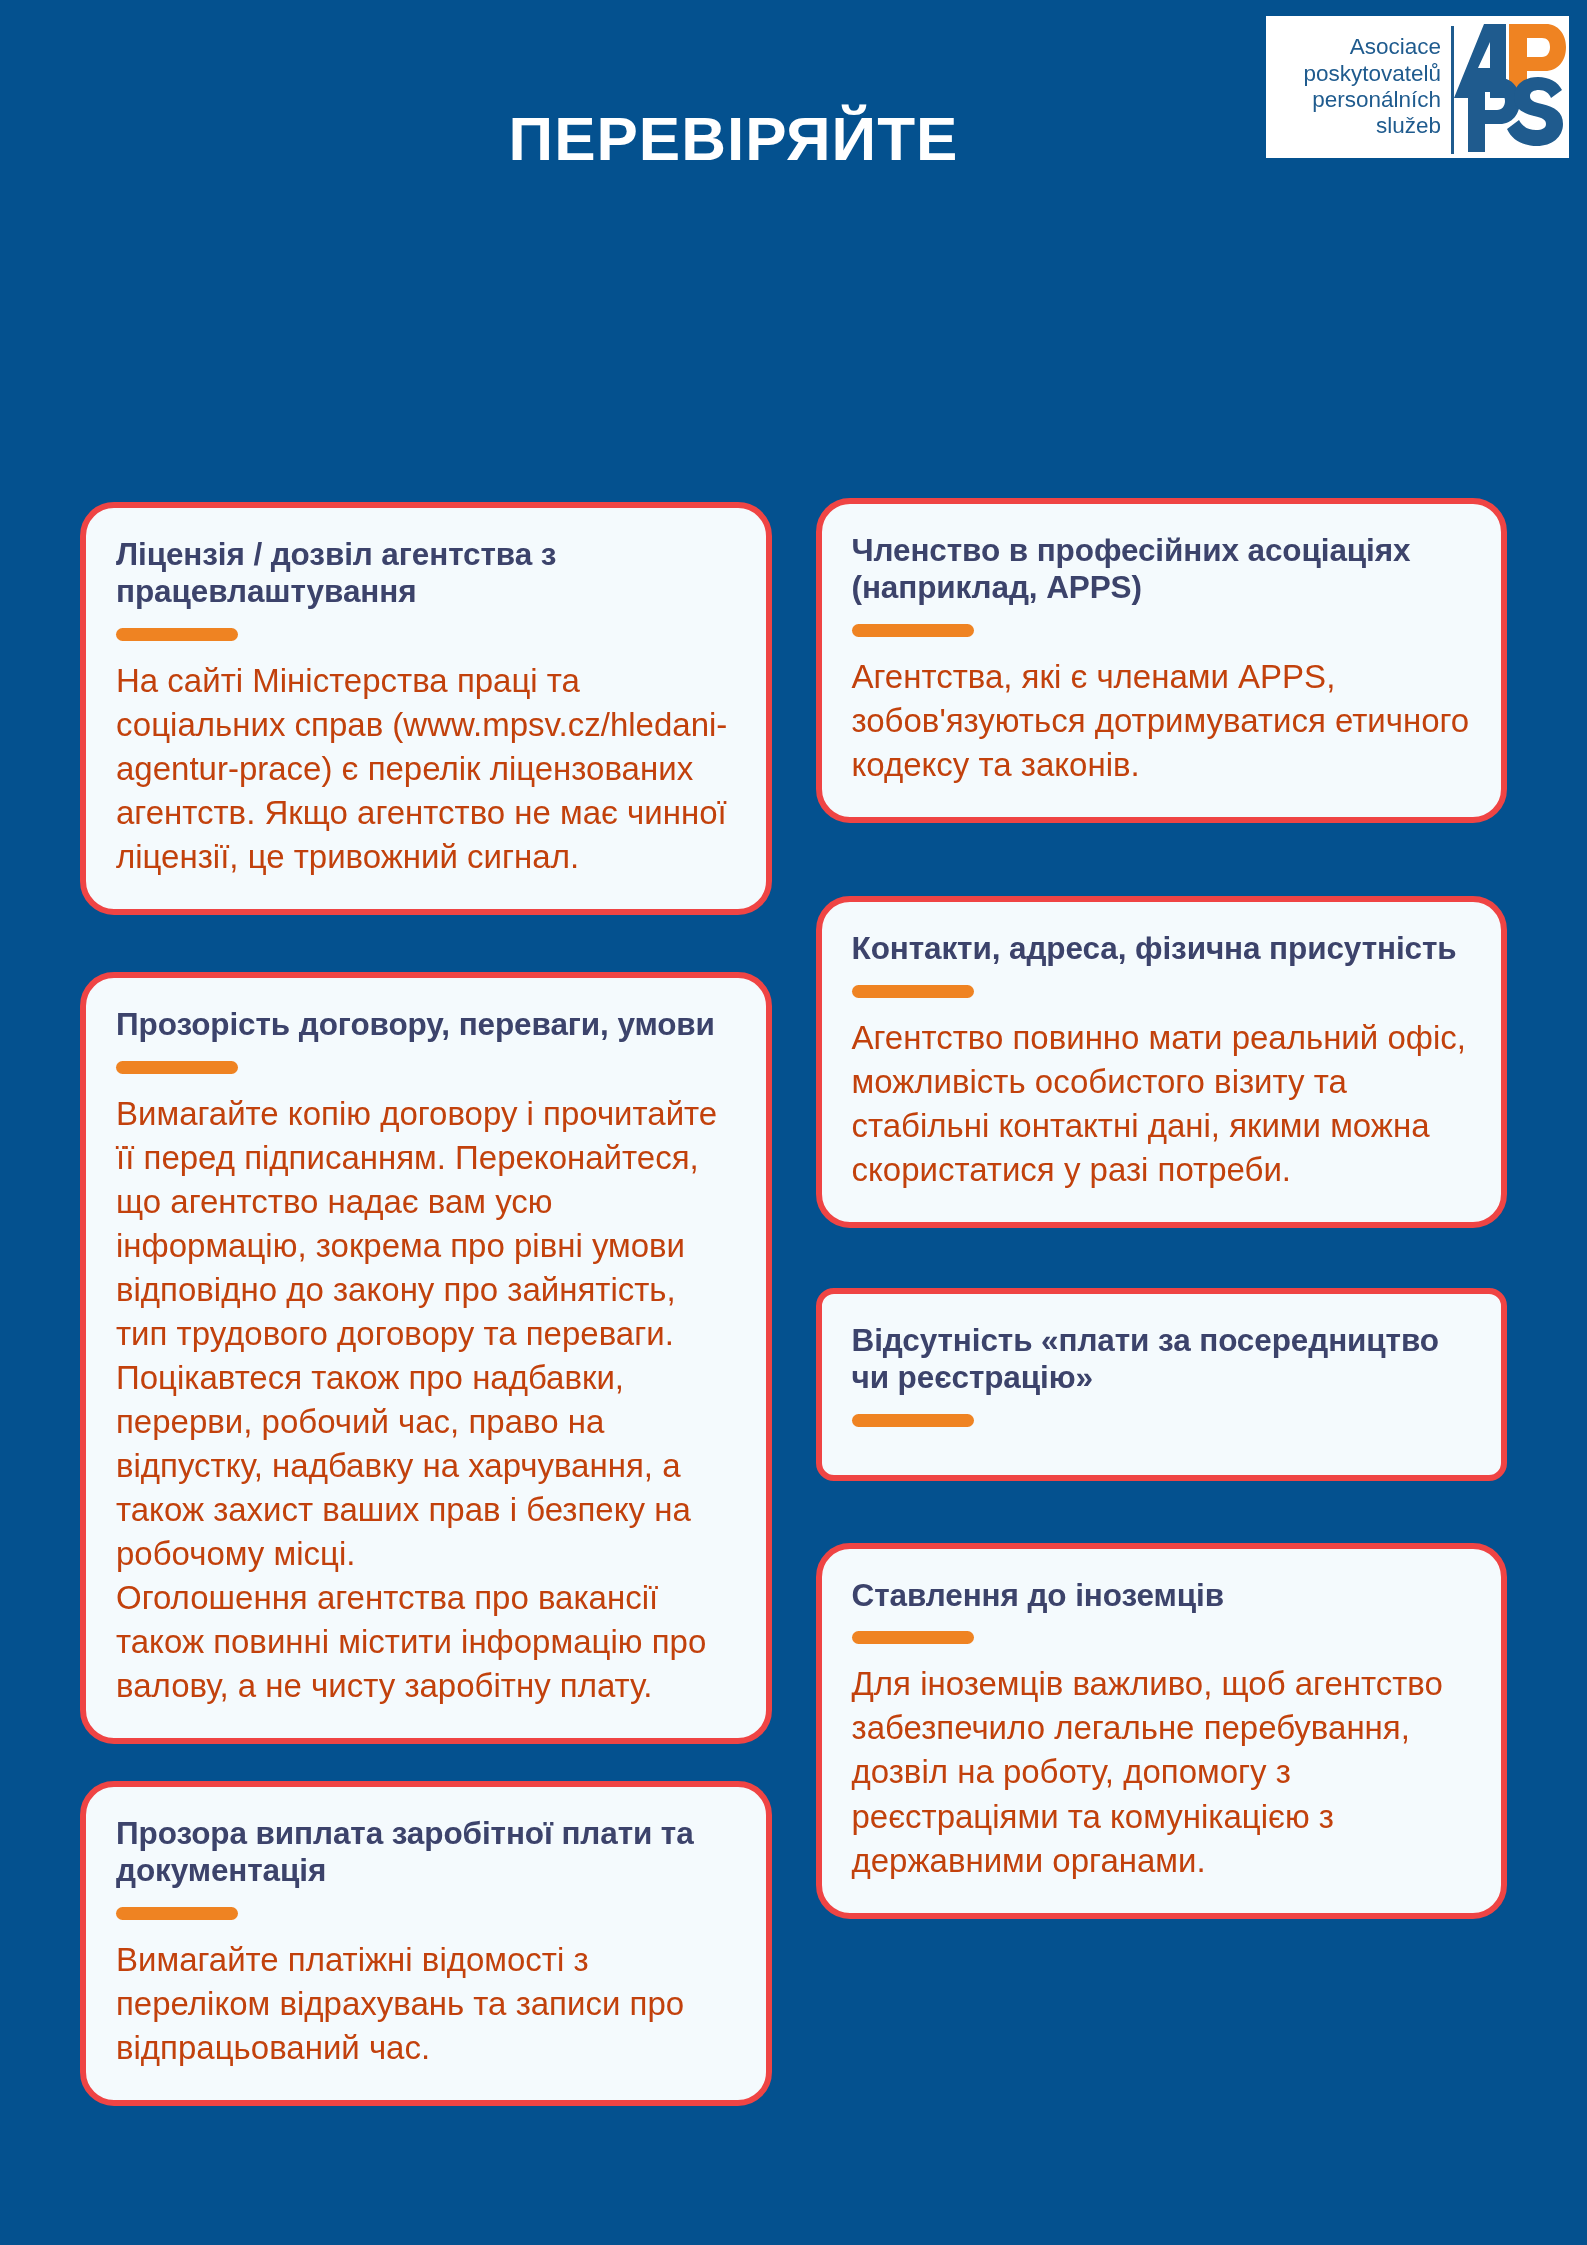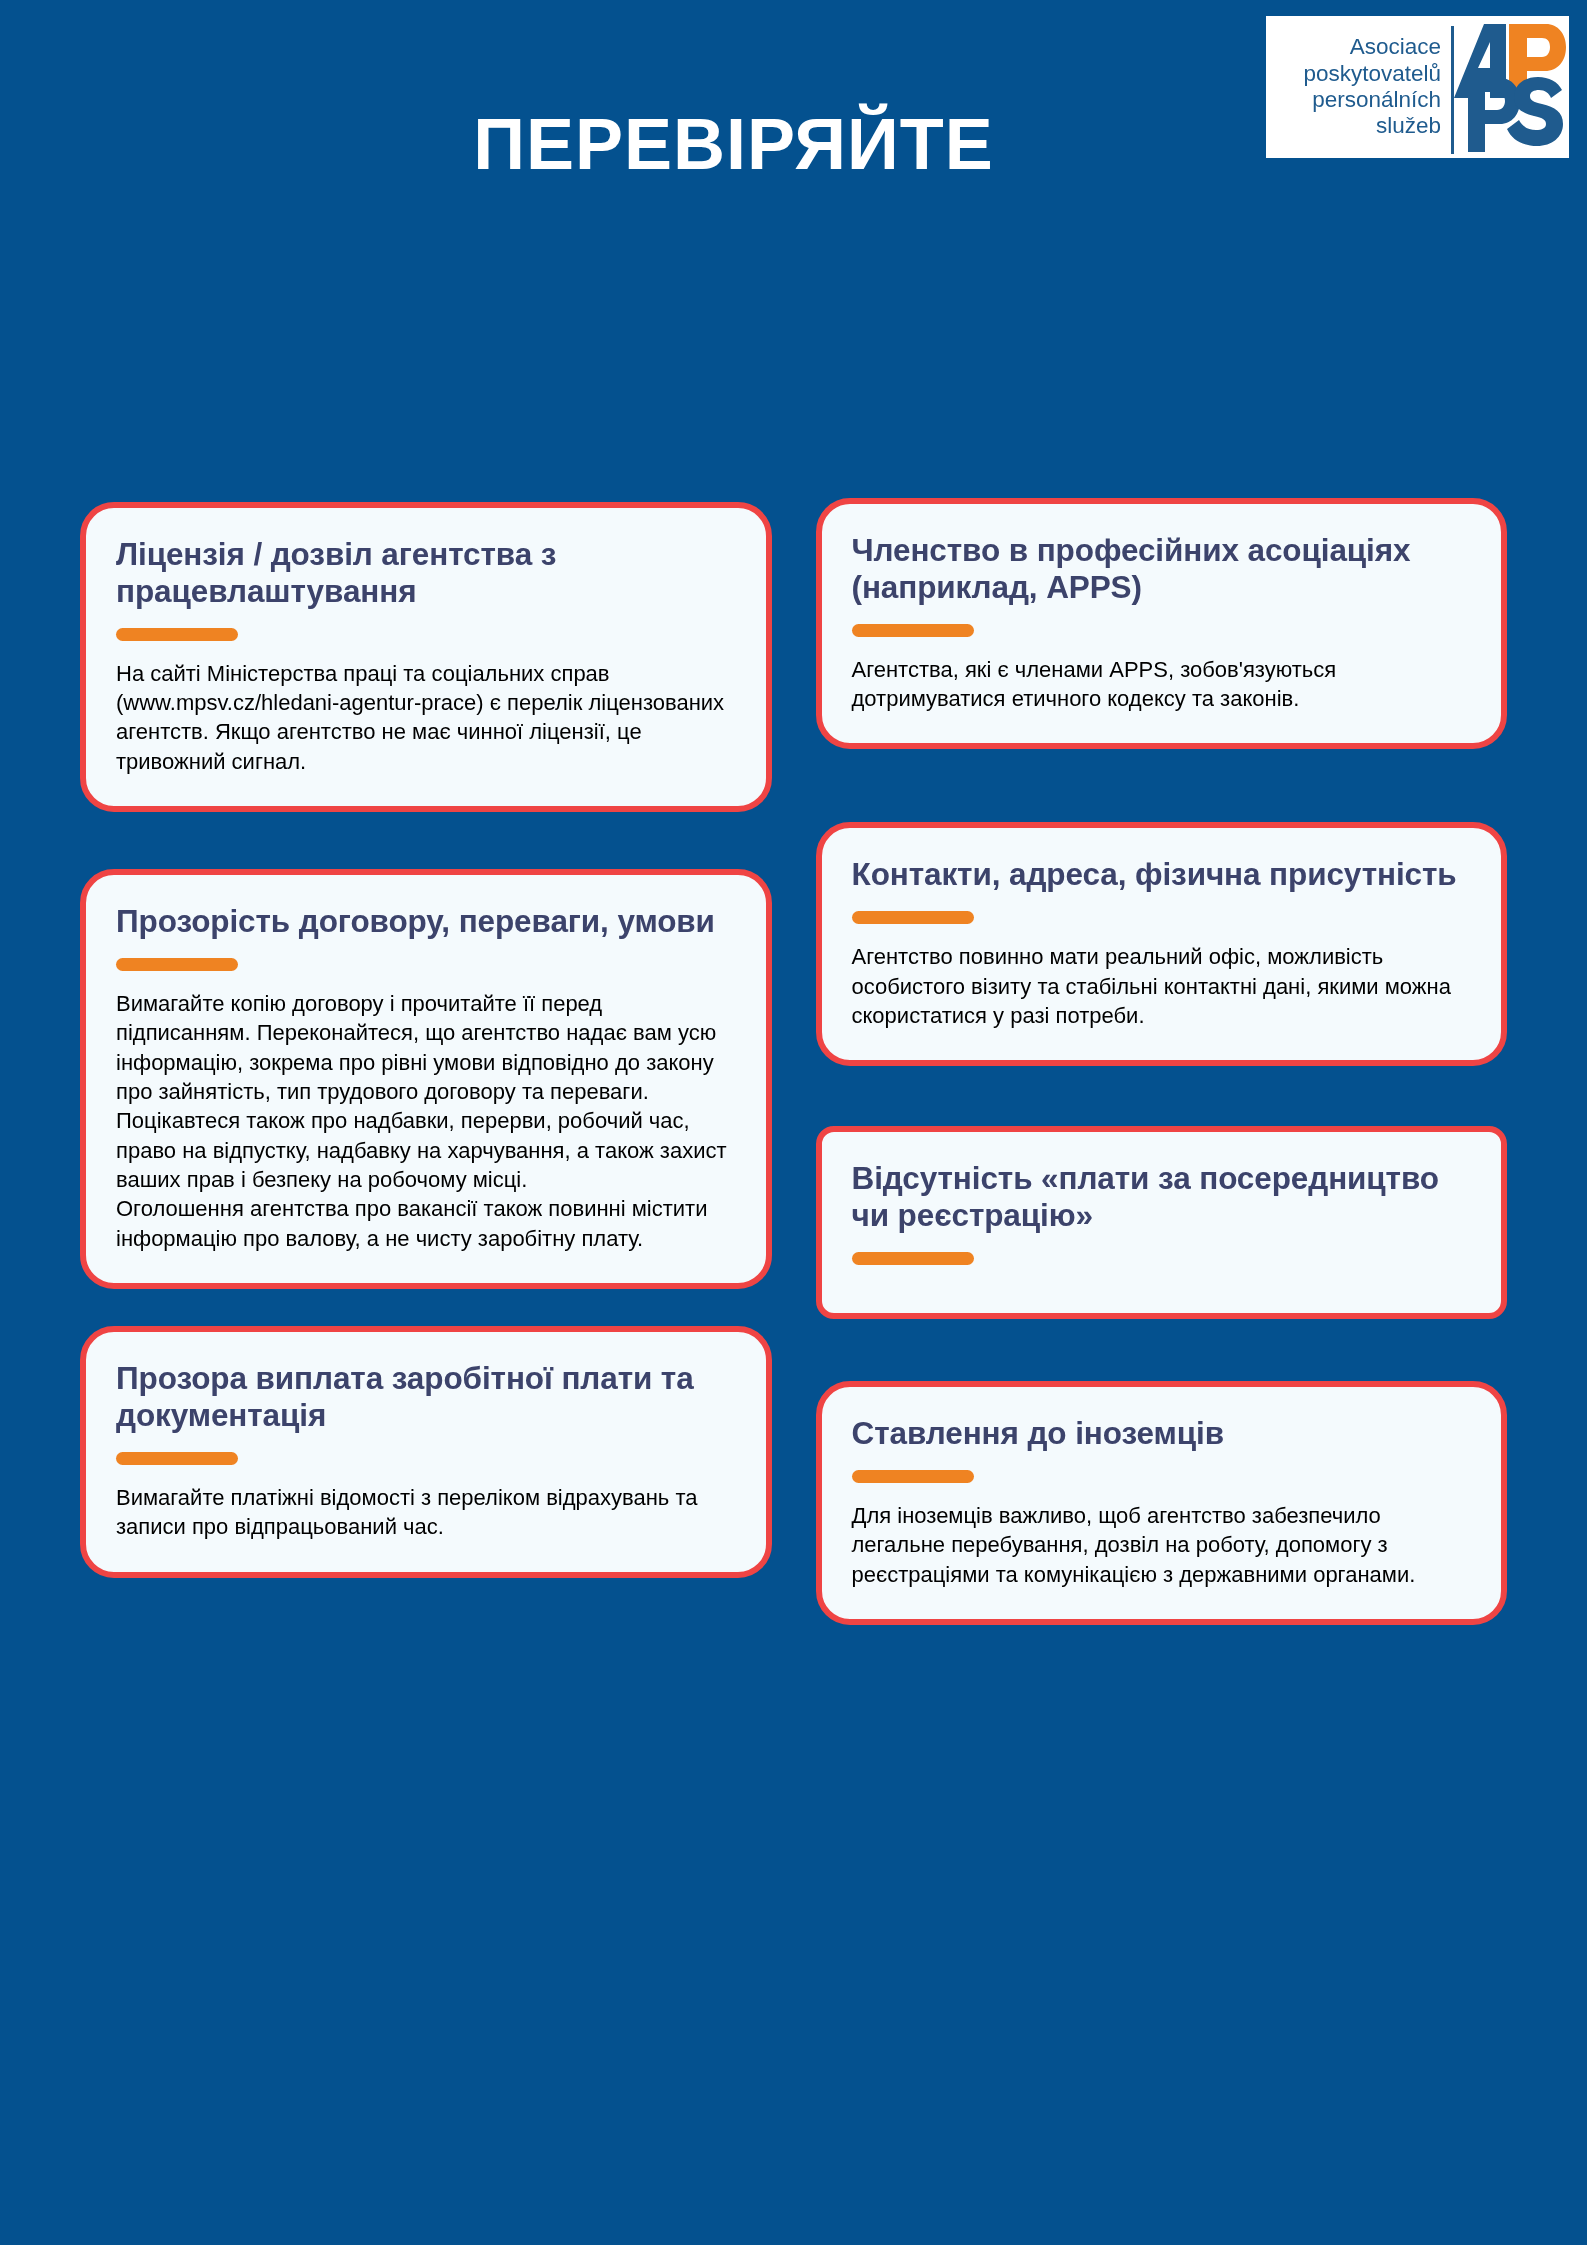--- a/index.html
+++ b/index.html
@@ -23,21 +23,21 @@
     width: 100%;
   }
 
   .page-title {
     position: absolute;
     left: 0;
     right: 0;
     top: 108px;
     text-align: center;
     color: #ffffff;
-    font-size: 72px;
+    font-size: 62px;
     font-weight: bold;
     letter-spacing: 1px;
     line-height: 1;
     padding-right: 120px;
   }
 
   
   .logo {
     position: absolute;
     right: 18px;
@@ -107,22 +107,22 @@
 
   .rule {
     width: 122px;
     height: 13px;
     background: #ef8322;
     border-radius: 7px;
     margin: 18px 0 18px 0;
   }
 
   .card-body {
-    color: #000000;
-    font-size: 22px;
+    color: #c2410c;
+    font-size: 33px;
     line-height: 1.335;
     white-space: pre-line;
   }
 
   
   .gap-l1 { margin-top: 0px; }
   .gap-l2 { margin-top: 57px; }
   .gap-l3 { margin-top: 37px; }
 
   .gap-r1 { margin-top: 0px; }

